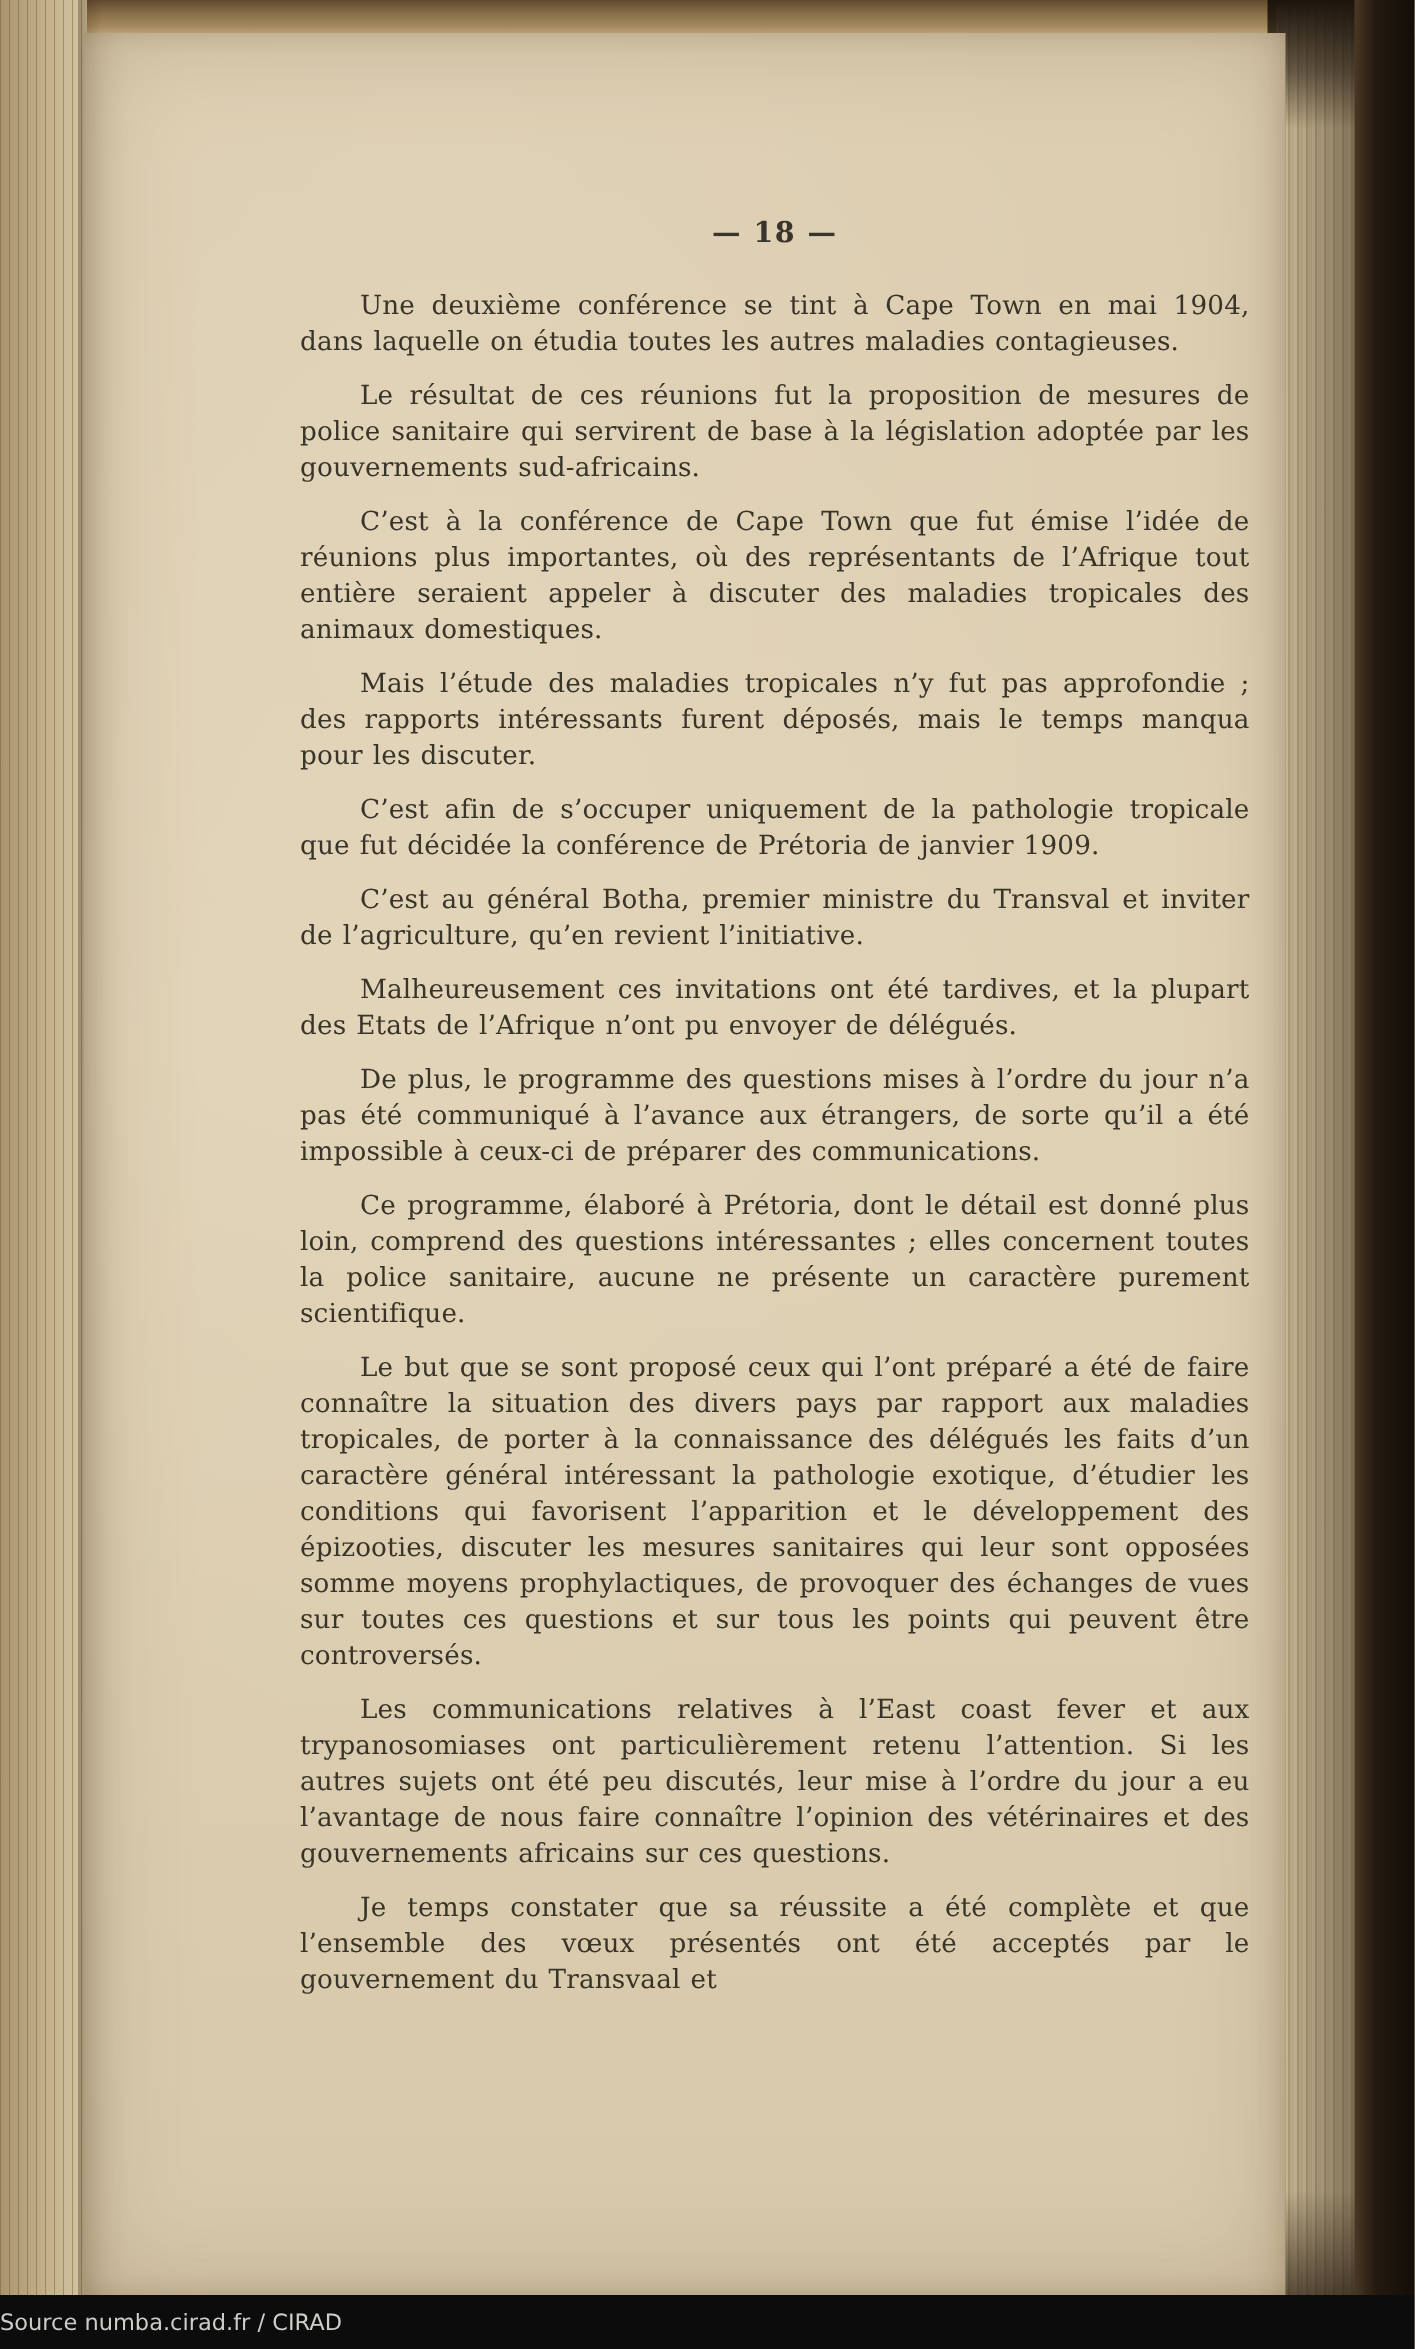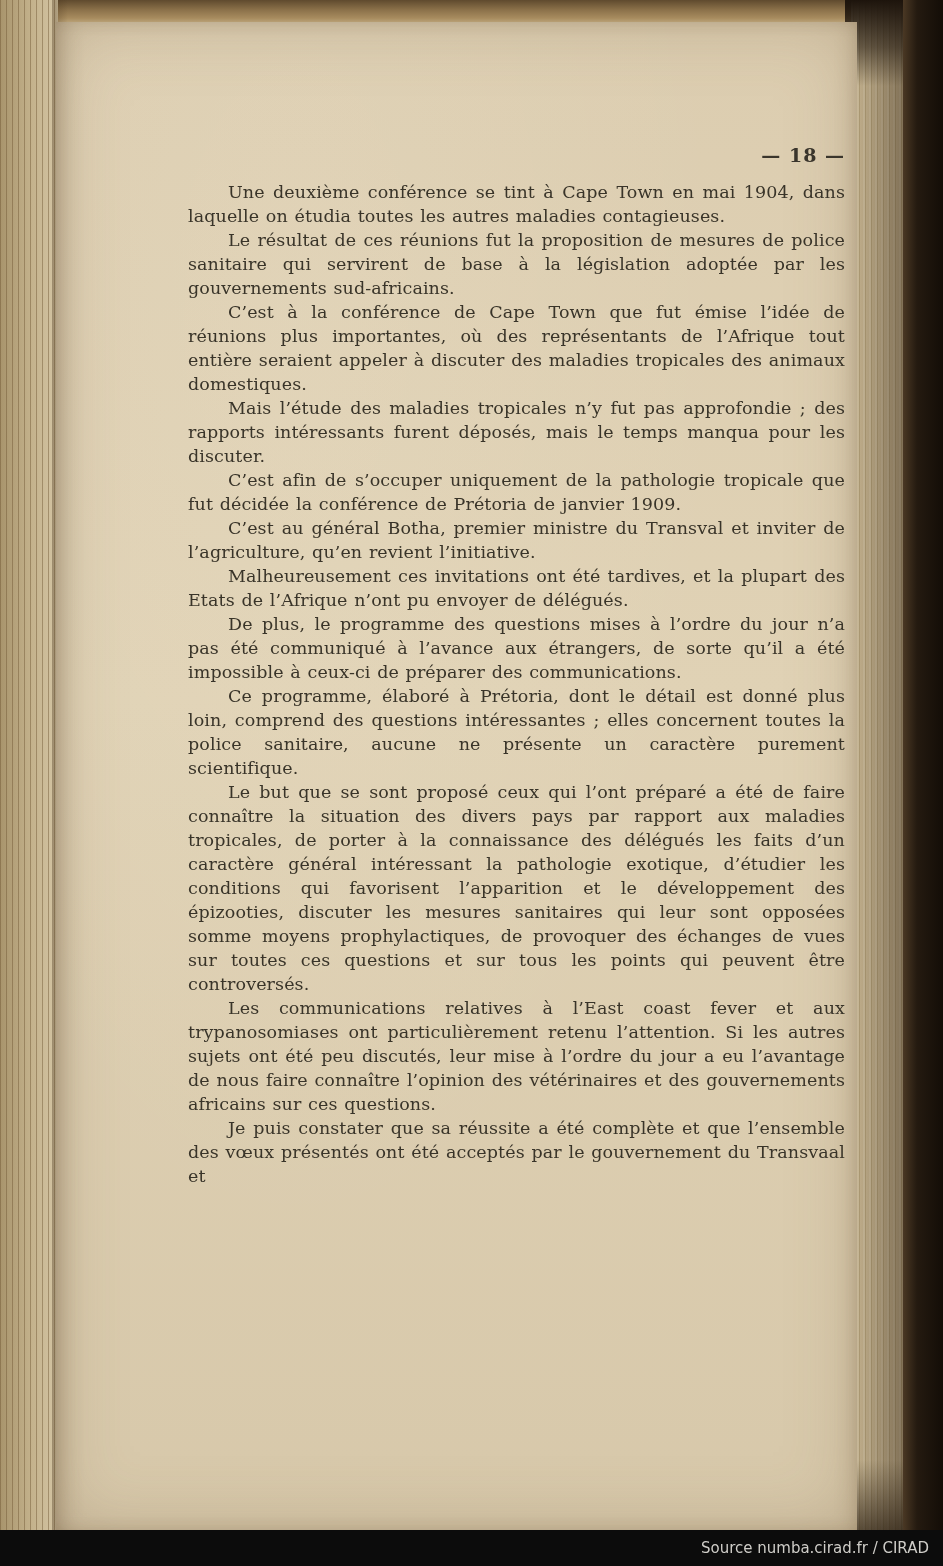--- a/index.html
+++ b/index.html
@@ -51,34 +51,34 @@
     background:
       radial-gradient(ellipse at 30% 20%, rgba(255,250,235,0.10), rgba(0,0,0,0) 55%),
       linear-gradient(180deg,#dccdb0 0%,#e0d2b5 45%,#d7c8aa 100%);
     box-shadow:
       inset 0 0 70px rgba(120,95,60,0.28),
       inset 14px 0 26px -14px rgba(80,58,30,0.45),
       inset -10px 0 22px -12px rgba(80,58,30,0.35);
   }
   .page-number{
     position:absolute;top:122px;left:132px;width:657px;
-    text-align:right;font-size:19px;font-weight:bold;
+    text-align:center;font-size:19px;font-weight:bold;
     color:#3a352c;letter-spacing:1px;
   }
   .text-block{
     position:absolute;top:158px;left:132px;width:657px;
     font-size:17.5px;line-height:24px;color:#393429;
     text-align:justify;letter-spacing:0.1px;word-spacing:1px;
   }
-  .text-block p{margin:0;text-indent:40px;}
+  .text-block p{margin:12px;text-indent:40px;}
   
   .footer{
     position:absolute;left:0;right:0;bottom:0;height:36px;
     background:#0c0c0c;
-    display:flex;align-items:center;justify-content:flex-end;
+    display:flex;align-items:center;justify-content:flex-start;
     padding-right:14px;box-sizing:border-box;
     font-family:"DejaVu Sans", sans-serif;font-size:15px;color:#cfcdc8;
   }
 </style>
 </head>
 <body>
 
 <div class="scan">
 
   <div class="top-edge"></div>
@@ -97,21 +97,21 @@
       <p>Le résultat de ces réunions fut la proposition de mesures de police sanitaire qui servirent de base à la législation adoptée par les gouvernements sud-africains.</p>
       <p>C’est à la conférence de Cape Town que fut émise l’idée de réunions plus importantes, où des représentants de l’Afrique tout entière seraient appeler à discuter des maladies tropicales des animaux domestiques.</p>
       <p>Mais l’étude des maladies tropicales n’y fut pas approfondie ; des rapports intéressants furent déposés, mais le temps manqua pour les discuter.</p>
       <p>C’est afin de s’occuper uniquement de la pathologie tropicale que fut décidée la conférence de Prétoria de janvier 1909.</p>
       <p>C’est au général Botha, premier ministre du Transval et inviter de l’agriculture, qu’en revient l’initiative.</p>
       <p>Malheureusement ces invitations ont été tardives, et la plupart des Etats de l’Afrique n’ont pu envoyer de délégués.</p>
       <p>De plus, le programme des questions mises à l’ordre du jour n’a pas été communiqué à l’avance aux étrangers, de sorte qu’il a été impossible à ceux-ci de préparer des communications.</p>
       <p>Ce programme, élaboré à Prétoria, dont le détail est donné plus loin, comprend des questions intéressantes ; elles concernent toutes la police sanitaire, aucune ne présente un caractère purement scientifique.</p>
       <p>Le but que se sont proposé ceux qui l’ont préparé a été de faire connaître la situation des divers pays par rapport aux maladies tropicales, de porter à la connaissance des délégués les faits d’un caractère général intéressant la pathologie exotique, d’étudier les conditions qui favorisent l’apparition et le développement des épizooties, discuter les mesures sanitaires qui leur sont opposées somme moyens prophylactiques, de provoquer des échanges de vues sur toutes ces questions et sur tous les points qui peuvent être controversés.</p>
       <p>Les communications relatives à l’East coast fever et aux trypanosomiases ont particulièrement retenu l’attention. Si les autres sujets ont été peu discutés, leur mise à l’ordre du jour a eu l’avantage de nous faire connaître l’opinion des vétérinaires et des gouvernements africains sur ces questions.</p>
-      <p>Je puis constater que sa réussite a été complète et que l’ensemble des vœux présentés ont été acceptés par le gouvernement du Transvaal et</p>
+      <p>Je temps constater que sa réussite a été complète et que l’ensemble des vœux présentés ont été acceptés par le gouvernement du Transvaal et</p>
     </div>
   </div>
 
   <div class="footer">
     <span>Source numba.cirad.fr / CIRAD</span>
   </div>
 
 </div>
 
 </body></html>

